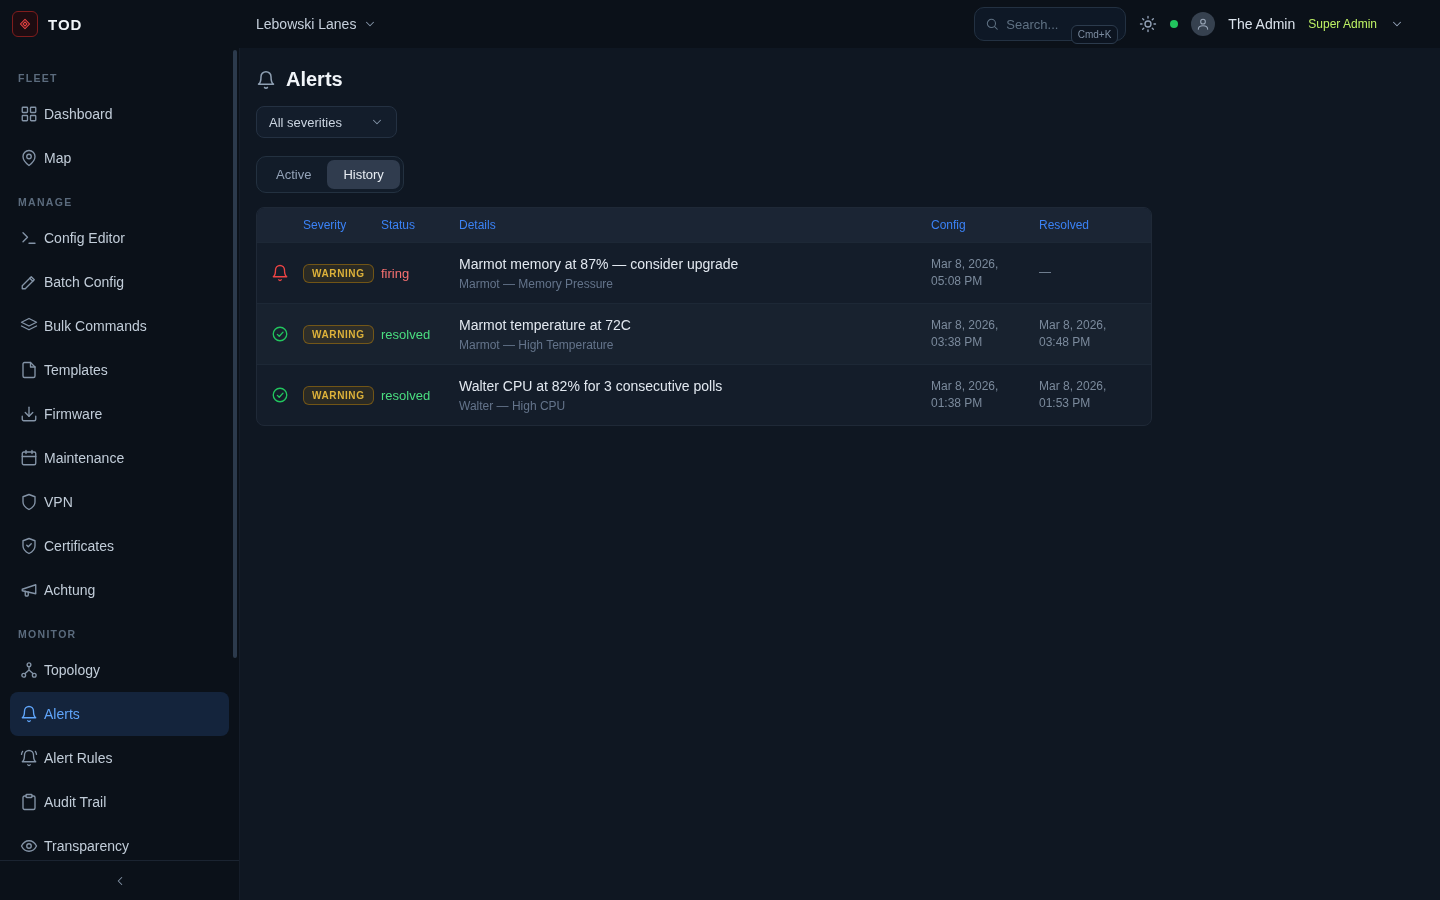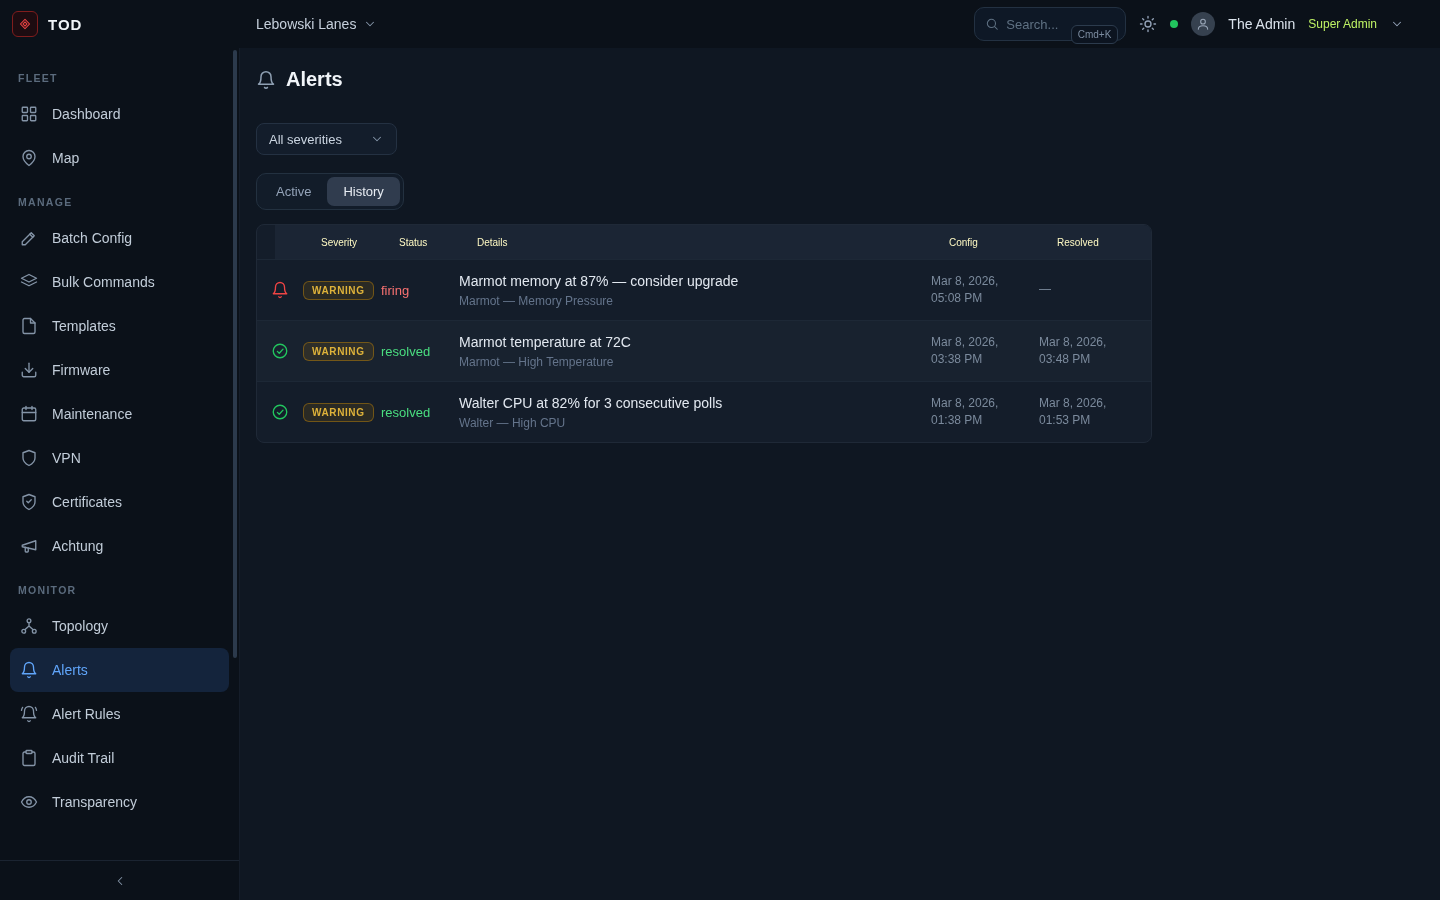--- a/index.html
+++ b/index.html
@@ -31,42 +31,42 @@
   .avatar { width:24px; height:24px; border-radius:50%; background:#36414f; color:#9aa7b8; display:flex; align-items:center; justify-content:center; }
   .user-name { font-size:14px; color:#dbe3ec; }
   .user-role { font-size:12px; color:#bef264; }
 
   
   .frame { flex:1; display:flex; min-height:0; }
 
   
   .sidebar { width:240px; flex:0 0 240px; position:relative; background:#0b1119; border-right:1px solid #151d29; padding:8px 10px 40px; overflow:hidden; }
   .section-label { font-size:10.5px; font-weight:700; letter-spacing:1.3px; color:#5b6b7d; padding:16px 8px 8px; }
-  .nav-item { height:44px; display:flex; align-items:center; gap:14px; padding:0 10px; border-radius:8px; font-size:14px; color:#c2cdd9; cursor:pointer; }
+  .nav-item { height:44px; display:flex; align-items:center; gap:6px; padding:0 10px; border-radius:8px; font-size:14px; color:#c2cdd9; cursor:pointer; }
   .nav-item svg { color:#8494a7; }
   .nav-item.active { background:#14243c; color:#60a5fa; }
   .nav-item.active svg { color:#60a5fa; }
   .scroll-thumb { position:absolute; top:2px; right:2px; width:4px; height:608px; background:#2c3a4c; border-radius:2px; }
   .sidebar-footer { position:absolute; left:0; right:0; bottom:0; height:40px; border-top:1px solid #1b2431; display:flex; align-items:center; justify-content:center; color:#8494a7; cursor:pointer; background:#0b1119; }
 
   
   .main { flex:1; background:#0f1722; padding:14px 16px 0; overflow:hidden; }
   .page-head { display:flex; align-items:center; gap:10px; margin-top:6px; color:#8fa0b3; }
   .page-title { font-size:20px; font-weight:700; color:#f1f5f9; }
-  .select { margin-top:32px; display:inline-flex; align-items:center; gap:28px; height:32px; padding:0 12px; background:#131d2b; border:1px solid #243142; border-radius:8px; font-size:13px; color:#cbd5e1; cursor:pointer; }
+  .select { margin-top:15px; display:inline-flex; align-items:center; gap:28px; height:32px; padding:0 12px; background:#131d2b; border:1px solid #243142; border-radius:8px; font-size:13px; color:#cbd5e1; cursor:pointer; }
   .select svg { color:#8494a7; }
   .tabs-row { margin-top:18px; }
   .tabs { display:inline-flex; padding:3px; background:#121c29; border:1px solid #233140; border-radius:10px; }
   .tab { padding:7px 16px; font-size:13px; border-radius:7px; color:#94a3b8; cursor:pointer; background:transparent; border:none; font-family:inherit; }
   .tab.selected { background:#303c4e; color:#e8edf3; }
 
   
   .table { margin-top:14px; width:896px; border-radius:8px; overflow:hidden; background:#141d2a; border:1px solid #1f2937; }
   .t-head, .t-row { display:grid; grid-template-columns:46px 78px 78px 472px 108px 110px; align-items:center; }
-  .t-head { background:#1b2534; height:34px; font-size:10px; color:#fef9c3;margin-left:18px; }
+  .t-head { background:#1b2534; height:34px; font-size:12px; color:#3b82f6; }
   .t-row { min-height:61px; border-top:1px solid #1d2836; }
   .t-row.alt { background:#18222f; }
   .cell-icon { justify-self:center; display:flex; }
   .cell-icon.red { color:#ef4444; }
   .cell-icon.green { color:#22c55e; }
   .badge { display:inline-block; font-size:10px; font-weight:700; letter-spacing:.6px; color:#deb23a; background:rgba(202,138,4,.12); border:1px solid rgba(202,138,4,.45); border-radius:6px; padding:3px 8px; }
   .status { font-size:13px; }
   .status.firing { color:#f87171; }
   .status.resolved { color:#4ade80; }
   .detail-title { font-size:14px; color:#e2e8f0; }
@@ -146,20 +146,27 @@
             <path d="M20 10c0 6-8 12-8 12s-8-6-8-12a8 8 0 0 1 16 0z"></path>
             <circle cx="12" cy="10" r="3"></circle>
           </svg>
         <span>Map</span>
       </div>
 
       <div class="section-label">MANAGE</div>
 
       <div class="nav-item">
         <svg class="ic" viewBox="0 0 24 24">
+            <polyline points="4 17 10 11 4 5"></polyline>
+            <line x1="12" y1="19" x2="20" y2="19"></line>
+          </svg>
+        <span>Config Editor</span>
+      </div>
+      <div class="nav-item">
+        <svg class="ic" viewBox="0 0 24 24">
             <path d="M15 5l4 4L7 21H3v-4z"></path>
             <path d="M13 7l4 4"></path>
           </svg>
         <span>Batch Config</span>
       </div>
       <div class="nav-item">
         <svg class="ic" viewBox="0 0 24 24">
             <polygon points="12 2 2 7 12 12 22 7 12 2"></polygon>
             <polyline points="2 12 12 17 22 12"></polyline>
           </svg>

